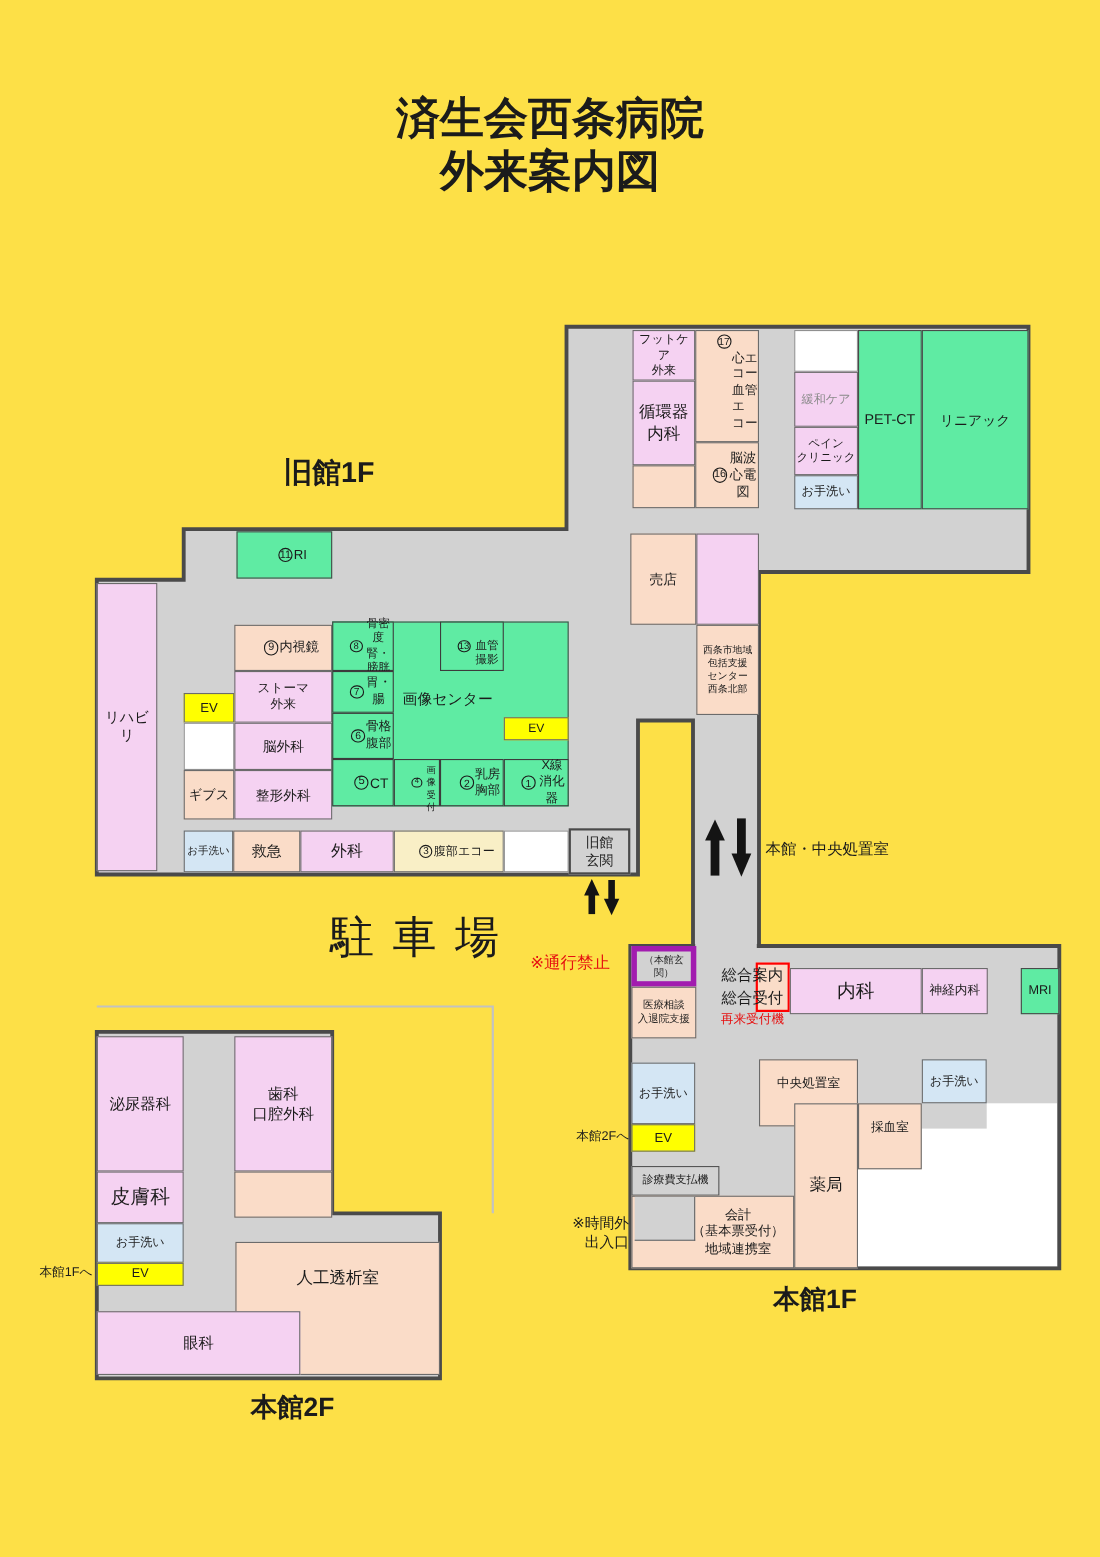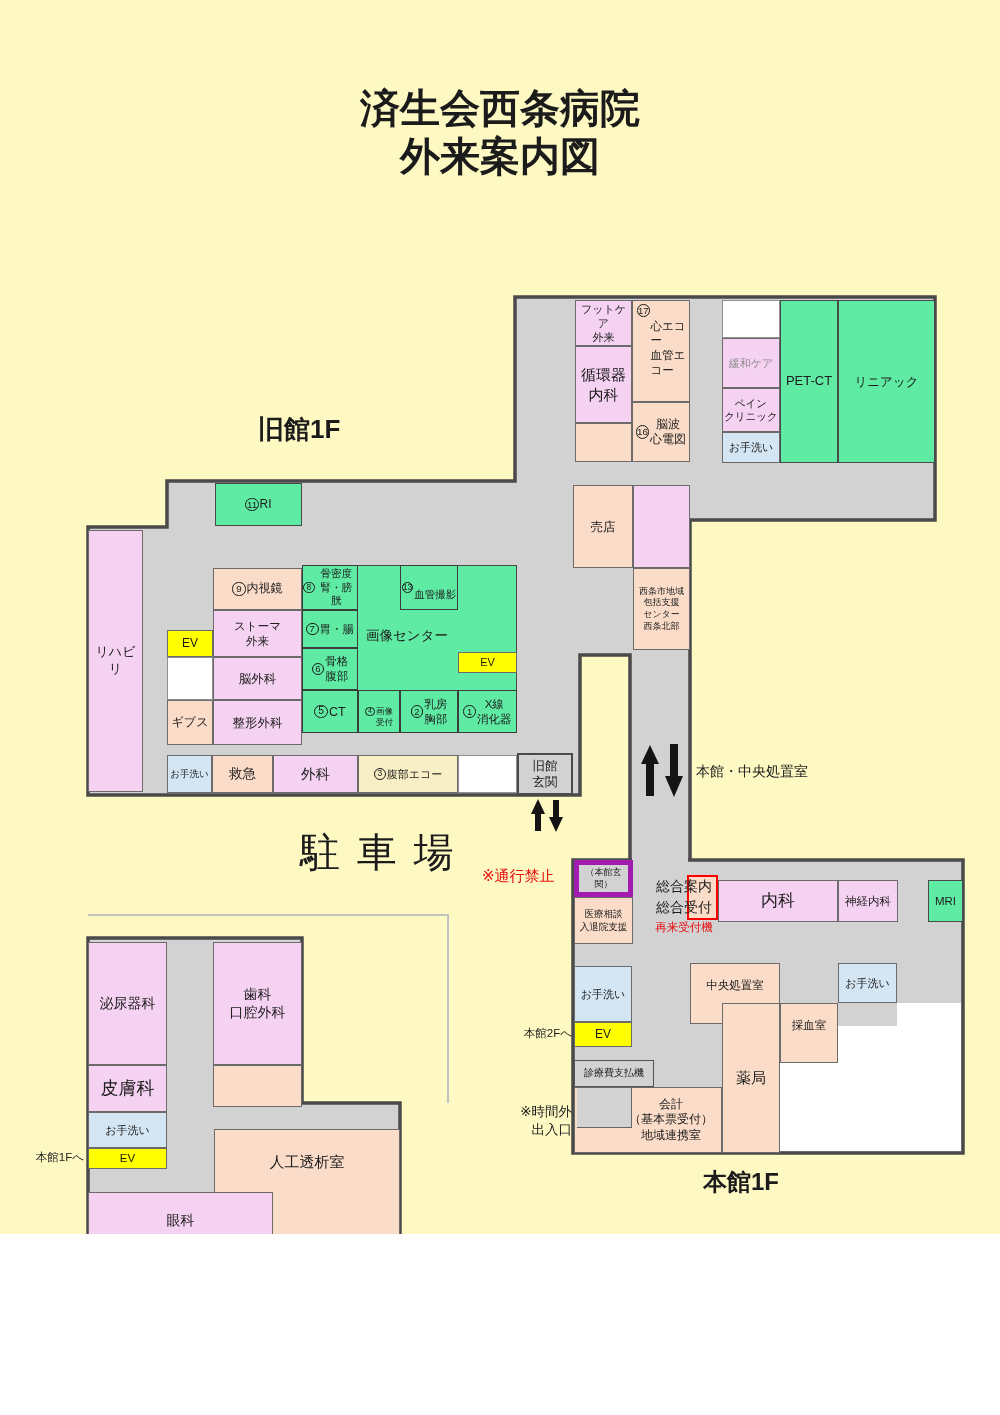--- a/index.html
+++ b/index.html
@@ -1,16 +1,16 @@
 <!DOCTYPE html>
 <html><head>
 <meta charset="utf-8">
 <style>
   html,body{margin:0;padding:0;background:#fff;}
-  .page{position:relative;width:1000px;height:1234px;background:#fef9c3;overflow:hidden;
+  .page{position:relative;width:1000px;height:1415px;background:#fde047;overflow:hidden;
         font-family:"Liberation Sans","DejaVu Sans",sans-serif;color:#1b1b1b;}
   svg.bg{position:absolute;left:0;top:0;z-index:0;}
   .room{position:absolute;z-index:1;box-sizing:border-box;border:1.5px solid #6b6b6b;
         display:flex;align-items:center;justify-content:center;text-align:center;
         line-height:1.28;color:#1b1b1b;}
   .pink{background:#f5d2f2;}
   .peach{background:#fadcc8;}
   .green{background:#5feba3;border-color:#4a4a4a;}
   .green-in{background:#5feba3;border:1px solid #3c3c3c;}
   .blue{background:#d4e6f4;}
@@ -23,21 +23,21 @@
   .lbl{position:absolute;z-index:3;background:none;border:none;display:block;line-height:1.3;}
   .center{text-align:center;}
   .right{text-align:right;}
   .red{color:#e61010;}
   .dim{color:#8a8a8a;}
   .bold{font-weight:bold;}
   .topleft{align-items:flex-start;justify-content:flex-start;text-align:left;padding:3px 0 0 4px;}
   .toppad{align-items:flex-start;padding-top:22px;}
   .cnum{display:inline-flex;align-items:center;justify-content:center;width:1.12em;height:1.12em;
         border:1px solid #1b1b1b;border-radius:50%;font-size:0.82em;line-height:1;
-        vertical-align:-0.1em;margin-right:1px;flex:none;}
+        vertical-align:-0.1em;margin-right:1px;flex:none;margin-left:15px;}
 </style>
 </head>
 <body>
 
 <div class="page">
 
   <svg class="bg" width="1000" height="1415" viewBox="0 0 1000 1415">
 
     <path d="M515,297 H935 V520 H690 V862 H630 V655 H580 V795 H88 V527 H167 V481 H515 Z" fill="#d2d2d2"></path>
     <path d="M630,862 V655 H580 V795 H88 V527 H167 V481 H515 V297 H935 V520 H690 V862" fill="none" stroke="#4a4a4a" stroke-width="3.5"></path>

